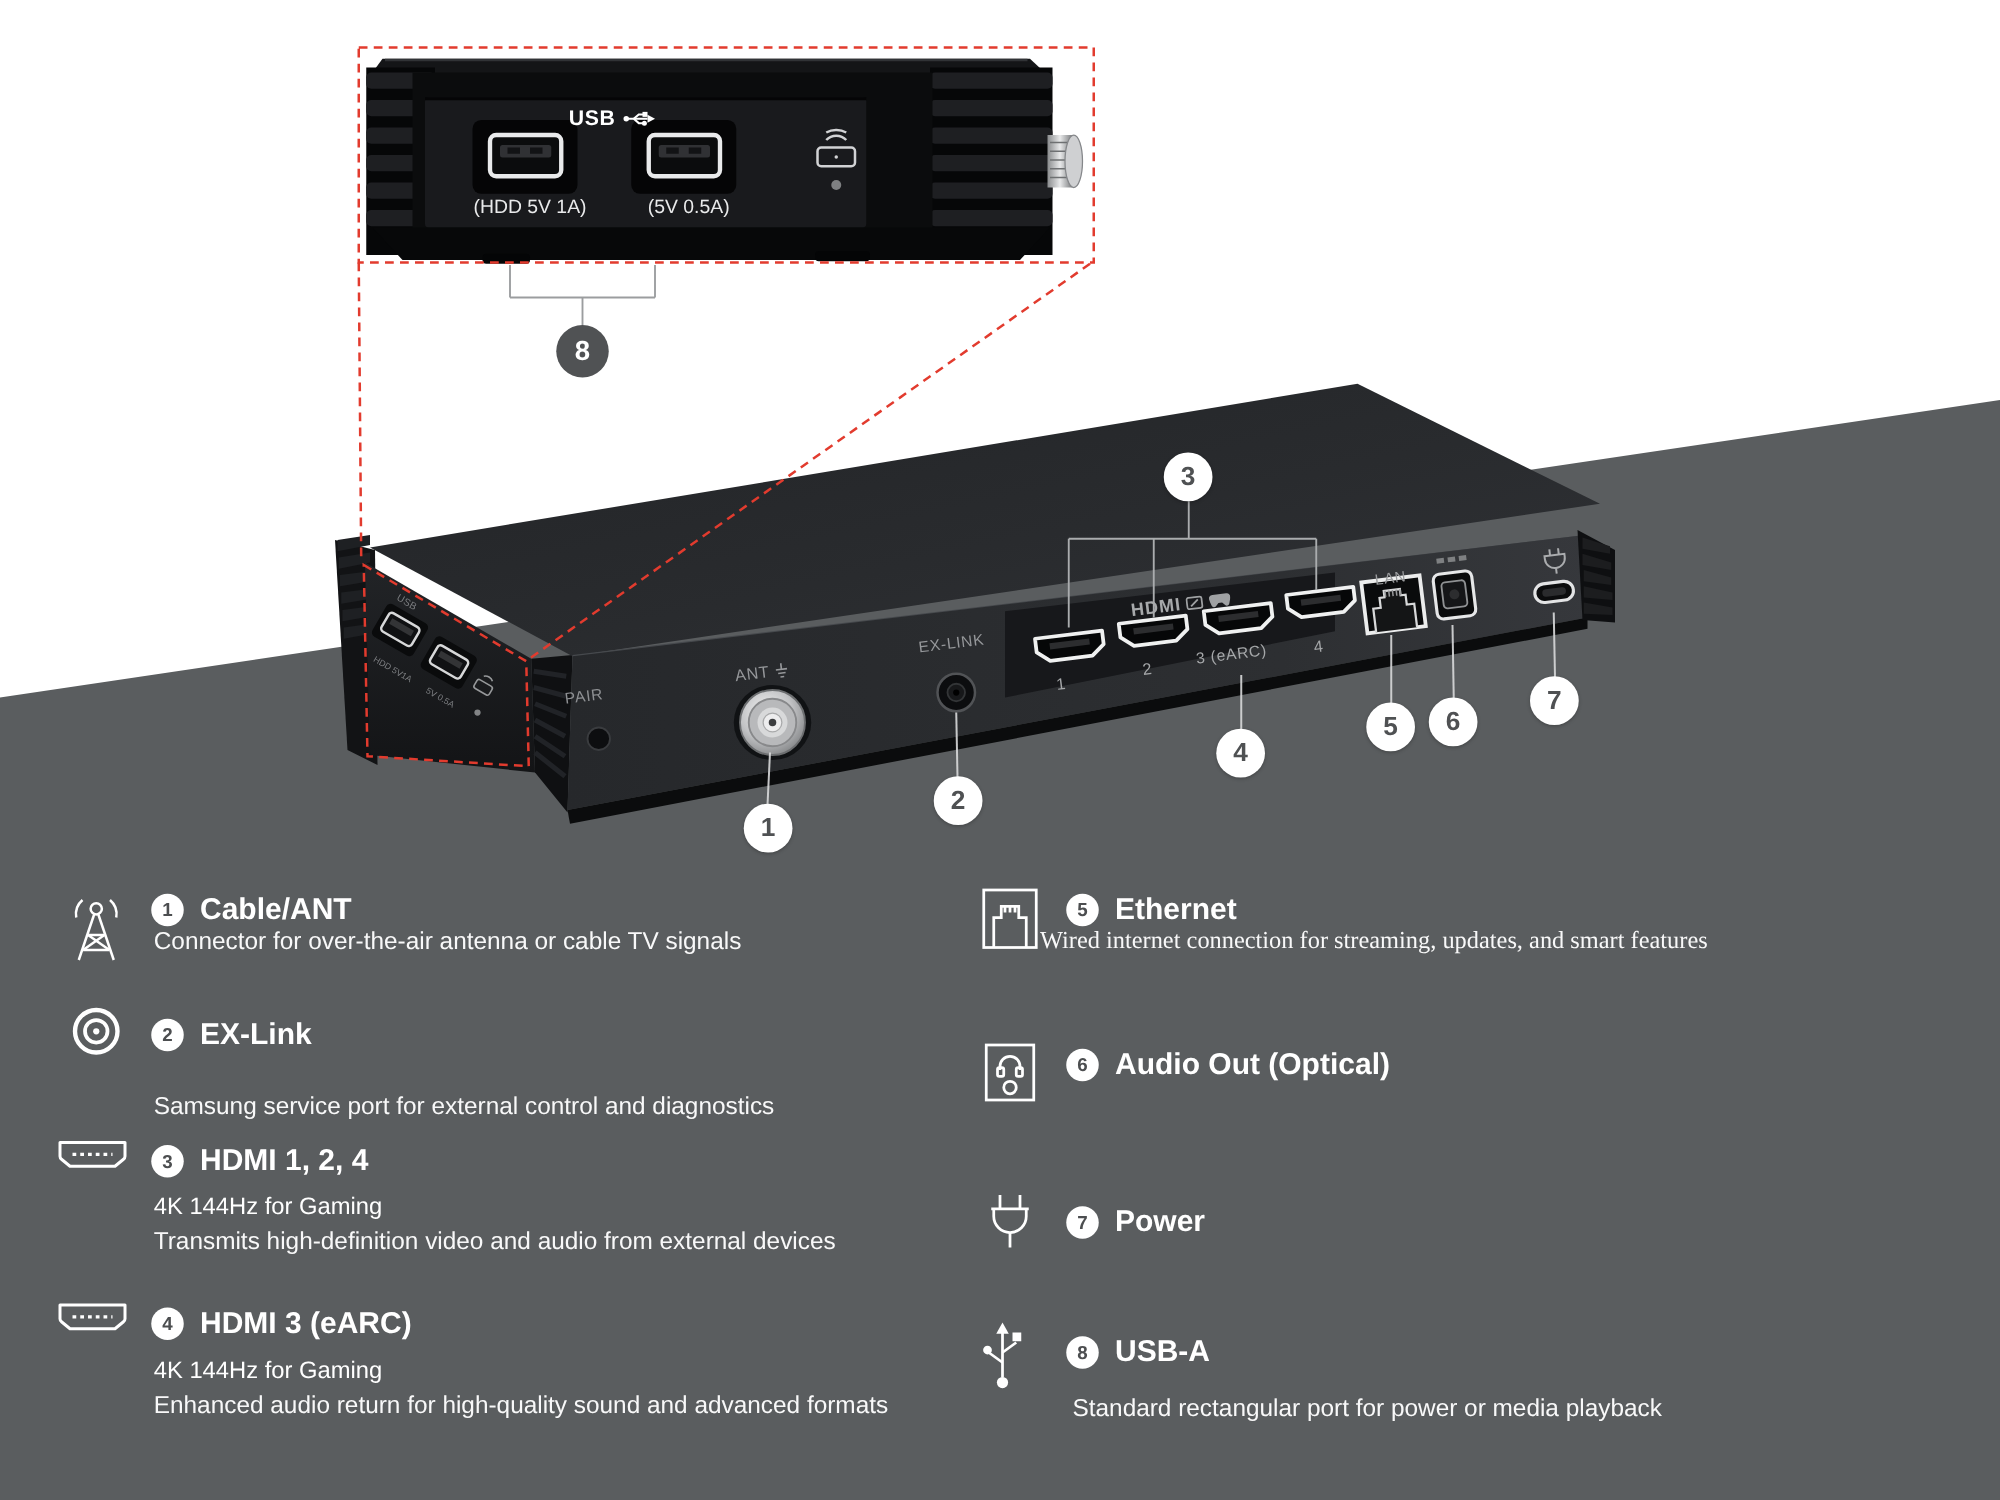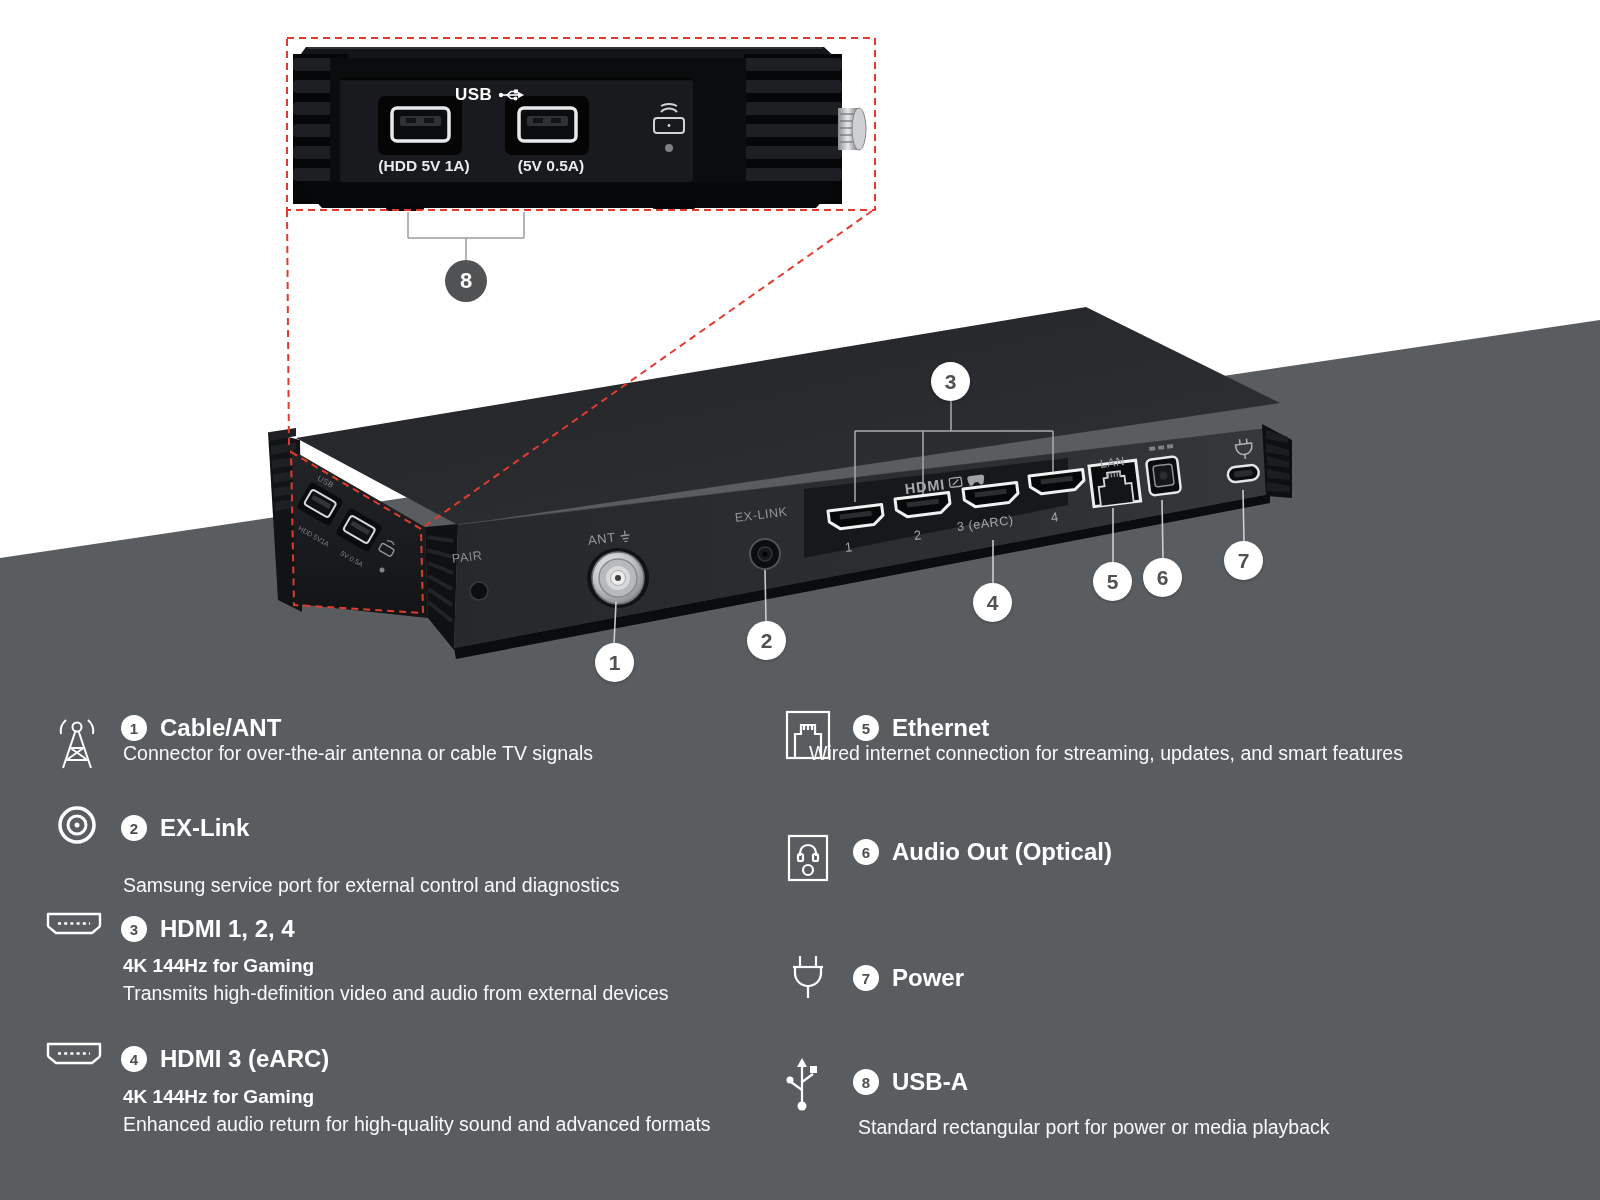--- a/index.html
+++ b/index.html
@@ -6,32 +6,32 @@
   .stage{position:relative;width:1600px;height:1200px;overflow:hidden;
          font-family:"Liberation Sans",sans-serif;background:#fff;}
   .scene{position:absolute;left:0;top:0;}
   
   .lbl{position:absolute;color:#95979a;font-size:13px;letter-spacing:.6px;white-space:nowrap;
        transform-origin:left center;display:flex;align-items:center;gap:4px;}
   .lbl.tilt{transform:rotate(-7deg);}
   .lbl.side{transform:rotate(30deg);color:#7d7f82;}
   .inset-usb{position:absolute;color:#fff;font-weight:700;font-size:17px;letter-spacing:.5px;
        display:flex;align-items:center;gap:6px;}
-  .inset-amp{position:absolute;color:#e9eaeb;font-size:15.5px;font-weight:700;text-align:center;width:150px;}
+  .inset-amp{position:absolute;color:#e9eaeb;font-size:15.5px;font-weight:400;text-align:center;width:150px;}
   
   .callout{position:absolute;width:39px;height:39px;border-radius:50%;background:#fff;color:#4f5153;
        font-size:21px;font-weight:700;display:flex;align-items:center;justify-content:center;
        box-shadow:0 1px 3px rgba(0,0,0,.25);}
   .callout.dark{width:42px;height:42px;background:#505254;color:#fff;font-size:22px;box-shadow:none;}
   .leg-icon{position:absolute;}
   .leg-head{position:absolute;display:flex;align-items:center;gap:13px;}
   .leg-badge{width:26px;height:26px;border-radius:50%;background:#fff;color:#4c4e50;
        font-size:15px;font-weight:700;display:flex;align-items:center;justify-content:center;flex:0 0 auto;}
   .leg-title{color:#fff;font-size:24px;font-weight:700;white-space:nowrap;}
-  .leg-sub{position:absolute;color:#fff;font-size:19px;font-weight:700;white-space:nowrap;text-align:right;}
+  .leg-sub{position:absolute;color:#fff;font-size:19px;font-weight:400;white-space:nowrap;text-align:right;}
   .leg-desc{position:absolute;color:rgba(255,255,255,.96);font-size:19.5px;font-weight:400;white-space:nowrap;}
 </style>
 </head>
 <body>
 
 <div class="stage">
 
   <svg class="scene" width="1600" height="1200" viewBox="0 0 1600 1200">
     <defs>
       <linearGradient id="topGrad" x1="0" y1="0" x2="1" y2="1">
@@ -421,21 +421,21 @@
       <path d="M13,50 V26 h6 v-9 h14 v9 h6 v24"></path>
       <line x1="22" y1="17" x2="22" y2="22"></line>
         <line x1="26" y1="17" x2="26" y2="22"></line>
         <line x1="30" y1="17" x2="30" y2="22"></line>
     </g>
   </svg>
   <div class="leg-head" style="left:853px;top:714px;">
     <div class="leg-badge">5</div>
     <div class="leg-title">Ethernet</div>
   </div>
-  <div class="leg-desc" style="left:809px;top:742px;">Wired internet connection for streaming, updates, and smart features</div>
+  <div class="leg-desc" style="left:832px;top:742px;font-family:Liberation Serif, serif;">Wired internet connection for streaming, updates, and smart features</div>
 
   <svg class="leg-icon" style="left:784px;top:832px;" width="48" height="52" viewBox="0 0 48 52">
     <g stroke="#fff" stroke-width="2.2" fill="none">
       <rect x="5" y="4" width="38" height="44"></rect>
       <path d="M16,24 v-3 a8,8 0 0 1 16,0 v3"></path>
       <rect x="14" y="22" width="5" height="7" rx="1.5"></rect>
       <rect x="29" y="22" width="5" height="7" rx="1.5"></rect>
       <circle cx="24" cy="38" r="5"></circle>
     </g>
   </svg>

